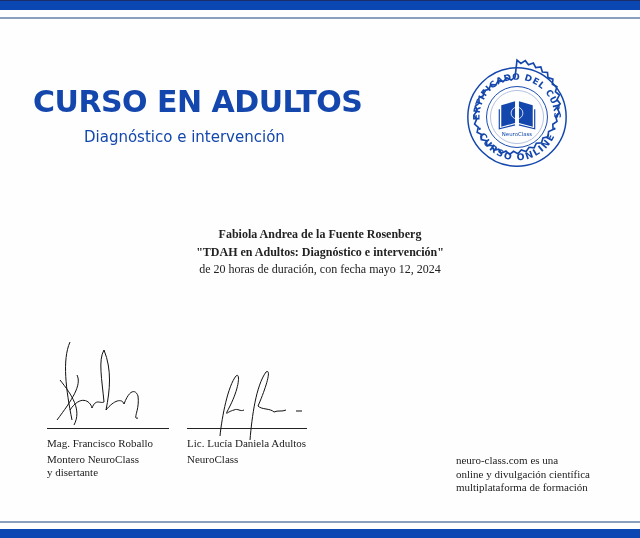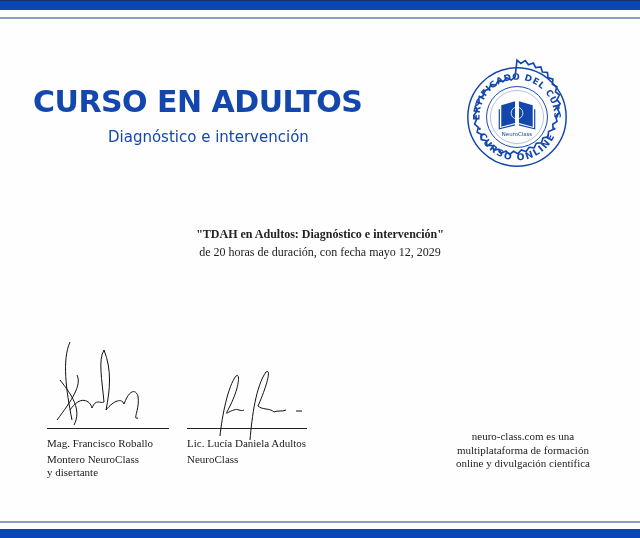--- a/index.html
+++ b/index.html
@@ -2,29 +2,29 @@
 <html><head>
 <meta charset="utf-8">
 <style>
   html, body { margin:0; padding:0; }
   body { width:640px; height:538px; background:#fdfefd; position:relative; overflow:hidden; font-family:"Liberation Serif", serif; color:#222; }
   .top-band { position:absolute; left:0; top:0; width:640px; height:10px; background:#0a47b3; border-top:1px solid #1a2e6a; box-sizing:border-box; }
   .top-line { position:absolute; left:0; top:17px; width:640px; height:2px; background:#8a9fc0; }
   .bot-line { position:absolute; left:0; top:521px; width:640px; height:2px; background:#8a9fc0; }
   .bot-band { position:absolute; left:0; top:529px; width:640px; height:9px; background:#0a47b3; }
   .title { position:absolute; left:33px; top:84px; font-family:"DejaVu Sans", sans-serif; font-weight:bold; font-size:30px; letter-spacing:-0.5px; color:#1447ad; white-space:nowrap; }
-  .subtitle { position:absolute; left:84px; top:128px; font-family:"DejaVu Sans", sans-serif; font-size:15px; color:#1447ad; white-space:nowrap;margin-left:24px; }
+  .subtitle { position:absolute; left:84px; top:128px; font-family:"DejaVu Sans", sans-serif; font-size:15px; color:#1447ad; white-space:nowrap; }
   .seal { position:absolute; left:458px; top:58px; width:118px; height:118px; }
   .body-text { position:absolute; left:160px; top:226px; width:320px; text-align:center; font-size:12px; line-height:17.5px; }
   .body-text .b { font-weight:bold; }
   .sig { position:absolute; }
   .sig .line { position:absolute; height:1px; background:#222; }
   .sig-name { position:absolute; font-weight:normal; font-size:11px; white-space:nowrap; }
   .sig-role { position:absolute; font-size:11px; line-height:13px; white-space:nowrap; }
-  .about { position:absolute; right:50px; top:430px; text-align:center; font-size:11px; line-height:13.5px; }
+  .about { position:absolute; right:50px; top:454px; text-align:left; font-size:11px; line-height:13.5px; }
 </style>
 </head>
 <body>
 
 <div class="top-band"></div>
 <div class="top-line"></div>
 
 <div class="title">CURSO EN ADULTOS</div>
 <div class="subtitle">Diagnóstico e intervención</div>
 
@@ -49,22 +49,23 @@
     <path d="M44 48 L58 44 L58 66 L44 70 Z" fill="#1447ad"></path>
     <path d="M76 48 L62 44 L62 66 L76 70 Z" fill="#1447ad"></path>
     <path d="M42 52 L42 72 L58 68 M78 52 L78 72 L62 68" fill="none" stroke="#1447ad" stroke-width="1.2"></path>
     <circle cx="60" cy="56" r="6" fill="none" stroke="#ffffff" stroke-width="0.8"></circle>
     <path d="M60 50 L60 66" stroke="#ffffff" stroke-width="0.7"></path>
   </g>
   <text x="60" y="79" text-anchor="middle" font-family="DejaVu Sans, sans-serif" font-size="5.5" fill="#1447ad">NeuroClass</text>
 </svg>
 
 <div class="body-text">
+  <div class="b">Fabiola Andrea de la Fuente Rosenberg</div>
   <div class="b">"TDAH en Adultos: Diagnóstico e intervención"</div>
-  <div>de 20 horas de duración, con fecha mayo 12, 2029</div>
+  <div>de 20 horas de duración, con fecha mayo 12, 2024</div>
 </div>
 
 <div class="sig">
   <svg style="position:absolute;left:52px;top:340px;" width="100" height="90" viewBox="0 0 100 90">
     <path d="M18 2 C10 20 14 50 20 80 M8 40 C20 55 30 70 22 85 M5 80 C20 60 30 45 25 35 M18 70 C28 55 38 60 40 68 C44 58 48 64 52 62 C50 40 46 20 52 10 C60 30 58 50 54 70 C62 60 70 58 72 64 C78 48 84 50 86 56 C88 70 80 80 86 78" fill="none" stroke="#111" stroke-width="1"></path>
   </svg>
   <div class="line" style="left:47px;top:428px;width:122px;"></div>
   <div class="sig-name" style="left:47px;top:437px;">Mag. Francisco Roballo</div>
   <div class="sig-role" style="left:47px;top:453px;">Montero NeuroClass</div>
   <div class="sig-role" style="left:47px;top:466px;">y disertante</div>
@@ -74,18 +75,18 @@
   <svg style="position:absolute;left:200px;top:366px;" width="110" height="80" viewBox="0 0 110 80">
     <path d="M20 70 C22 50 28 20 36 10 C40 6 40 20 30 40 C24 52 26 46 34 44 C38 42 40 46 44 44 M50 74 C52 50 56 20 66 6 C72 2 66 22 58 40 C62 44 70 42 74 46 C78 44 82 46 86 44 M96 45 L102 45" fill="none" stroke="#111" stroke-width="1"></path>
   </svg>
   <div class="line" style="left:187px;top:428px;width:120px;"></div>
   <div class="sig-name" style="left:187px;top:437px;">Lic. Lucía Daniela Adultos</div>
   <div class="sig-role" style="left:187px;top:453px;">NeuroClass</div>
 </div>
 
 <div class="about">
   <div>neuro-class.com es una</div>
+  <div>online y divulgación científica</div>
   <div>multiplataforma de formación</div>
-  <div>online y divulgación científica</div>
 </div>
 
 <div class="bot-line"></div>
 <div class="bot-band"></div>
 
 </body></html>

